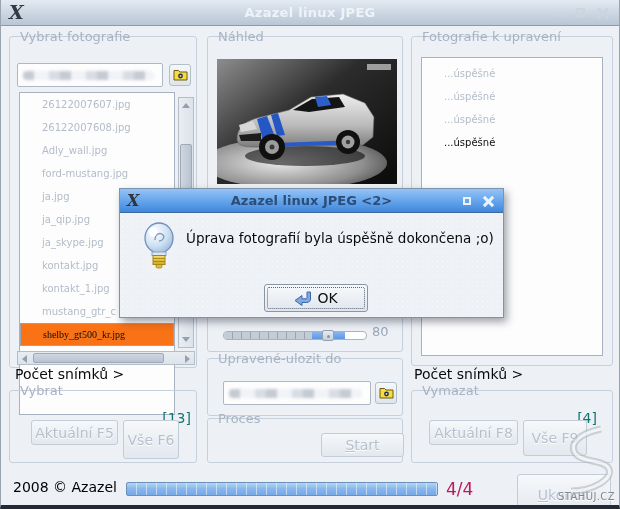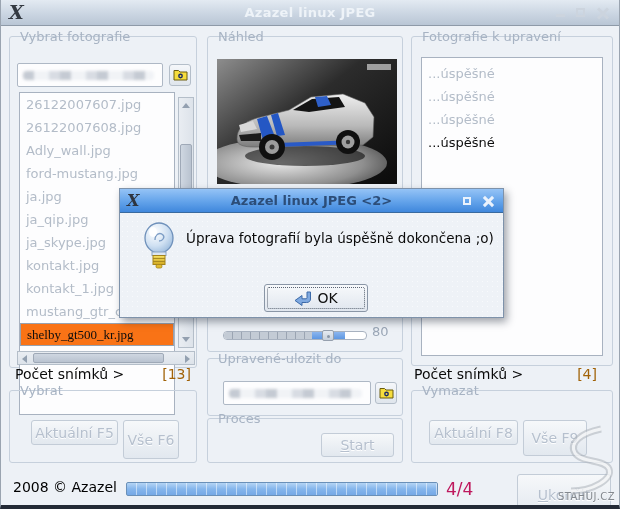--- a/index.html
+++ b/index.html
@@ -37,34 +37,34 @@
   .iconbtn { position:absolute; width:22px; height:22px; border:1px solid #b4bec9; border-radius:3px;
     background:linear-gradient(180deg,#f5f7fa,#dfe5ec); display:flex; align-items:center; justify-content:center; }
   .btn { position:absolute; border:1px solid #c3ccd7; border-radius:3px;
     background:linear-gradient(180deg,#f6f8fa,#e2e8ef);
     color:#b6c0ce; font-size:14px; text-align:center; display:flex; align-items:center; justify-content:center;
     text-shadow:0 1px 0 #fff; white-space:nowrap; }
   .mn { text-decoration:underline; }
 
   
   .list { position:absolute; background:#fdfdfe; border:1px solid #a8b2c0; overflow:hidden; }
-  .fitem { height:23px; line-height:23px; padding-left:6px; font-size:13px; color:#b3bcc8; white-space:nowrap; }
+  .fitem { height:23px; line-height:23px; padding-left:22px; font-size:10px; color:#b3bcc8; white-space:nowrap; }
   .fitem.sel { color:#0d0d0d; border:1px solid #97a1af; background:#f97316; line-height:21px;font-family:Liberation Serif, serif; }
   .sbar-v { position:absolute; width:16px; background:linear-gradient(90deg,#e9edf2,#dde3ea); border:1px solid #b4bec9; }
   .sbar-h { position:absolute; height:14px; background:linear-gradient(180deg,#e9edf2,#dde3ea); border:1px solid #b4bec9; }
   .sthumb-v { position:absolute; left:1px; width:12px; background:linear-gradient(90deg,#cfd7e1,#b9c3d0); border:1px solid #9fa9b7; border-radius:2px; }
   .sthumb-h { position:absolute; top:1px; height:10px; background:linear-gradient(180deg,#cfd7e1,#b9c3d0); border:1px solid #9fa9b7; border-radius:2px; }
   .arr { position:absolute; width:0; height:0; }
   .arr.up    { border-left:4px solid transparent; border-right:4px solid transparent; border-bottom:5px solid #93a0b0; }
   .arr.down  { border-left:4px solid transparent; border-right:4px solid transparent; border-top:5px solid #93a0b0; }
   .arr.left  { border-top:4px solid transparent; border-bottom:4px solid transparent; border-right:5px solid #93a0b0; }
   .arr.right { border-top:4px solid transparent; border-bottom:4px solid transparent; border-left:5px solid #93a0b0; }
 
   .countlabel { position:absolute; font-size:14px; color:#0a0a0a; }
-  .countval { position:absolute; font-size:14px; color:#a16207; text-align:right; }
+  .countval { position:absolute; font-size:14px; color:#0f766e; text-align:right;margin-top:44px; }
 
   
   .slider-track { position:absolute; left:222px; top:331px; width:144px; height:9px;
     border:1px solid #a8b2c0; border-radius:4px; overflow:hidden; background:#fff; }
   .slider-grey { position:absolute; left:0; top:0; bottom:0; width:62%;
     background:repeating-linear-gradient(90deg,#c3cbd5 0 8px,#9aa4b2 8px 9px); }
   .slider-blue { position:absolute; left:62%; top:0; bottom:0; width:23%; background:linear-gradient(180deg,#8cb6ee,#5e97e2); }
   .slider-handle { position:absolute; left:321px; top:330px; width:12px; height:11px;
     background:linear-gradient(180deg,#e6ebf1,#c6cfda); border:1px solid #96a0ae; border-radius:2px; }
   .slider-handle::after { content:""; position:absolute; left:4px; top:3.5px; width:3px; height:3px; background:#8a96a6; border-radius:50%; }
@@ -230,21 +230,21 @@
     <svg width="15" height="12" viewBox="0 0 15 12">
       <path d="M1 3 V1.5 H5.5 L7 3 H14 V11 H1 Z" fill="#f6dd3e" stroke="#6b5d0e" stroke-width="1"></path>
       <circle cx="7.5" cy="7" r="2.4" fill="#1a2a6a"></circle>
       <circle cx="7.5" cy="7" r="1" fill="#f6dd3e"></circle>
     </svg>
   </div>
 
   <div class="group" style="left:206px;top:418px;width:196px;height:45px">
     <span class="legend">Proces</span>
   </div>
-  <div class="btn" style="left:320px;top:433px;width:73px;height:24px">
+  <div class="btn" style="left:320px;top:433px;width:83px;height:24px">
     <span><span class="mn">S</span><span>tart</span></span>
   </div>
 
   <div class="group" style="left:410px;top:36px;width:202px;height:330px">
     <span class="legend">Fotografie k upravení</span>
   </div>
   <div class="list" style="left:420px;top:57px;width:182px;height:299px;padding-top:4px">
     <div class="fitem">...úspěšné</div>
     <div class="fitem">...úspěšné</div>
     <div class="fitem">...úspěšné</div>

